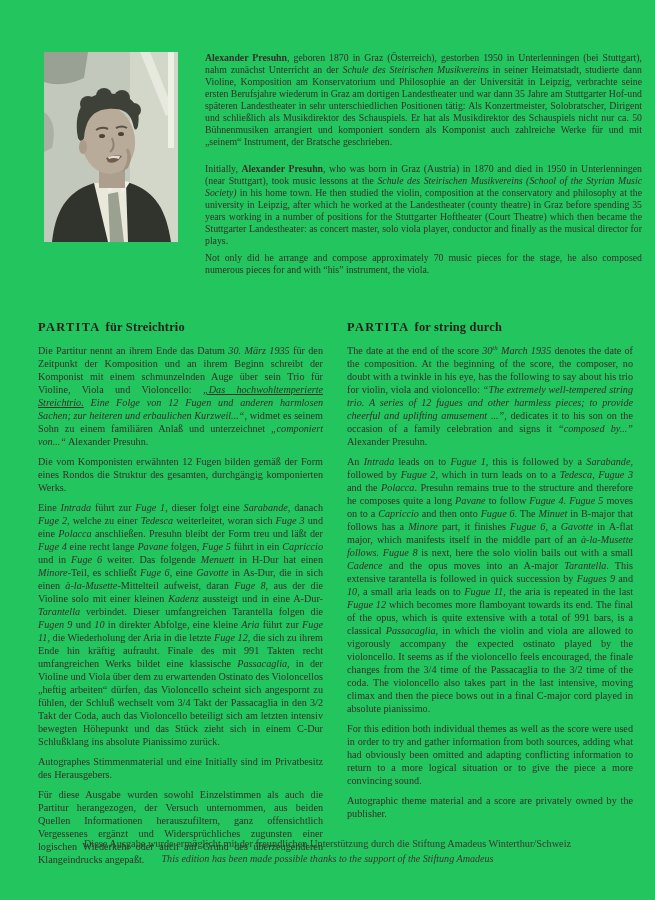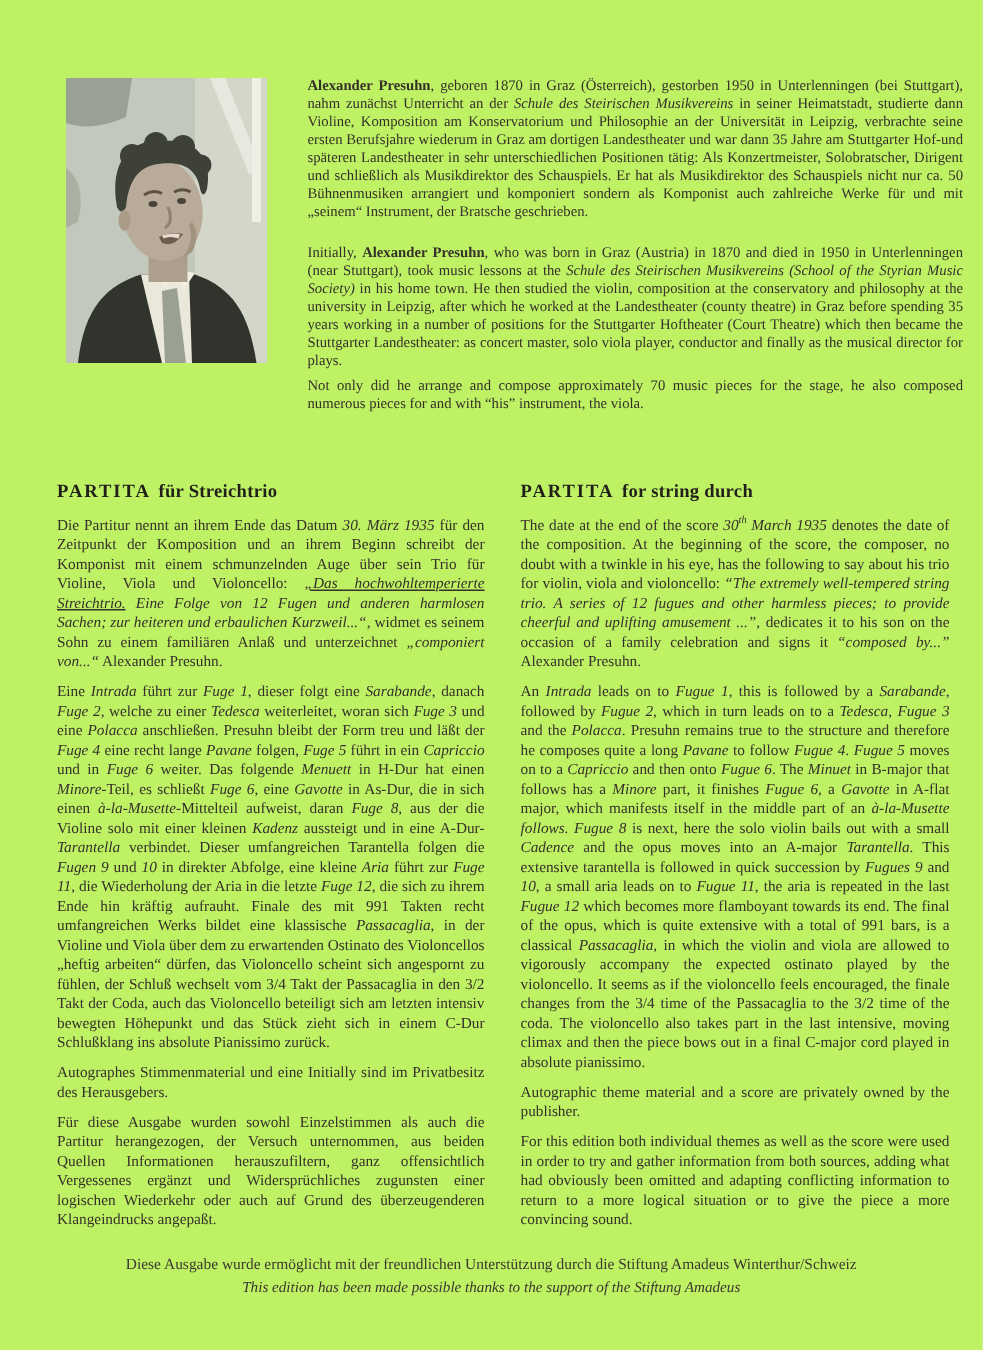--- a/index.html
+++ b/index.html
@@ -4,21 +4,21 @@
 <style>
   html, body { margin: 0; padding: 0; }
   body {
     width: 655px; height: 900px;
     background: #f2f1ec;
     font-family: "Liberation Serif", serif;
   }
   .page {
     position: relative;
     width: 655px; height: 900px;
-    background: #bef264;
+    background: #22c55e;
     color: #35302a;
     overflow: hidden;
   }
   .photo {
     position: absolute; left: 44px; top: 52px;
     width: 134px; height: 190px;
     display: block;
   }
   .intro {
     position: absolute; left: 205px; top: 52px; width: 437px;
@@ -88,31 +88,32 @@
 
   <div class="intro">
     <p><span class="st-b">Alexander Presuhn</span><span>, geboren 1870 in Graz (Österreich), gestorben 1950 in Unterlenningen (bei Stuttgart), nahm zunächst Unterricht an der </span><span class="st-i">Schule des Steirischen Musikvereins</span><span> in seiner Heimatstadt, studierte dann Violine, Komposition am Konservatorium und Philosophie an der Universität in Leipzig, verbrachte seine ersten Berufsjahre wiederum in Graz am dortigen Landestheater und war dann 35 Jahre am Stuttgarter Hof-und späteren Landestheater in sehr unterschiedlichen Positionen tätig: Als Konzertmeister, Solobratscher, Dirigent und schließlich als Musikdirektor des Schauspiels. Er hat als Musikdirektor des Schauspiels nicht nur ca. 50 Bühnenmusiken arrangiert und komponiert sondern als Komponist auch zahlreiche Werke für und mit „seinem“ Instrument, der Bratsche geschrieben.</span></p>
     <p><span>Initially, </span><span class="st-b">Alexander Presuhn</span><span>, who was born in Graz (Austria) in 1870 and died in 1950 in Unterlenningen (near Stuttgart), took music lessons at the </span><span class="st-i">Schule des Steirischen Musikvereins (School of the Styrian Music Society)</span><span> in his home town. He then studied the violin, composition at the conservatory and philosophy at the university in Leipzig, after which he worked at the Landestheater (county theatre) in Graz before spending 35 years working in a number of positions for the Stuttgarter Hoftheater (Court Theatre) which then became the Stuttgarter Landestheater: as concert master, solo viola player, conductor and finally as the musical director for plays.</span></p>
     <p><span>Not only did he arrange and compose approximately 70 music pieces for the stage, he also composed numerous pieces for and with “his” instrument, the viola.</span></p>
   </div>
 
   <div class="col col-left">
     <h2 class="heading"><span class="hw">PARTITA</span><span>für Streichtrio</span></h2>
     <p><span>Die Partitur nennt an ihrem Ende das Datum </span><span class="st-i">30. März 1935</span><span> für den Zeitpunkt der Komposition und an ihrem Beginn schreibt der Komponist mit einem schmunzelnden Auge über sein Trio für Violine, Viola und Violoncello: </span><span class="st-i st-u">„Das hochwohltemperierte Streichtrio.</span><span class="st-i"> Eine Folge von 12 Fugen und anderen harmlosen Sachen; zur heiteren und erbaulichen Kurzweil...“</span><span>, widmet es seinem Sohn zu einem familiären Anlaß und unterzeichnet </span><span class="st-i">„componiert von...“</span><span> Alexander Presuhn.</span></p>
+    <p><span>Die vom Komponisten erwähnten 12 Fugen bilden gemäß der Form eines Rondos die Struktur des gesamten, durchgängig komponierten Werks.</span></p>
     <p><span>Eine </span><span class="st-i">Intrada</span><span> führt zur </span><span class="st-i">Fuge 1</span><span>, dieser folgt eine </span><span class="st-i">Sarabande</span><span>, danach </span><span class="st-i">Fuge 2</span><span>, welche zu einer </span><span class="st-i">Tedesca</span><span> weiterleitet, woran sich </span><span class="st-i">Fuge 3</span><span> und eine </span><span class="st-i">Polacca</span><span> anschließen. Presuhn bleibt der Form treu und läßt der </span><span class="st-i">Fuge 4</span><span> eine recht lange </span><span class="st-i">Pavane</span><span> folgen, </span><span class="st-i">Fuge 5</span><span> führt in ein </span><span class="st-i">Capriccio</span><span> und in </span><span class="st-i">Fuge 6</span><span> weiter. Das folgende </span><span class="st-i">Menuett</span><span> in H-Dur hat einen </span><span class="st-i">Minore</span><span>-Teil, es schließt </span><span class="st-i">Fuge 6</span><span>, eine </span><span class="st-i">Gavotte</span><span> in As-Dur, die in sich einen </span><span class="st-i">à-la-Musette</span><span>-Mittelteil aufweist, daran </span><span class="st-i">Fuge 8</span><span>, aus der die Violine solo mit einer kleinen </span><span class="st-i">Kadenz</span><span> aussteigt und in eine A-Dur-</span><span class="st-i">Tarantella</span><span> verbindet. Dieser umfangreichen Tarantella folgen die </span><span class="st-i">Fugen 9</span><span> und </span><span class="st-i">10</span><span> in direkter Abfolge, eine kleine </span><span class="st-i">Aria</span><span> führt zur </span><span class="st-i">Fuge 11</span><span>, die Wiederholung der Aria in die letzte </span><span class="st-i">Fuge 12</span><span>, die sich zu ihrem Ende hin kräftig aufrauht. Finale des mit 991 Takten recht umfangreichen Werks bildet eine klassische </span><span class="st-i">Passacaglia</span><span>, in der Violine und Viola über dem zu erwartenden Ostinato des Violoncellos „heftig arbeiten“ dürfen, das Violoncello scheint sich angespornt zu fühlen, der Schluß wechselt vom 3/4 Takt der Passacaglia in den 3/2 Takt der Coda, auch das Violoncello beteiligt sich am letzten intensiv bewegten Höhepunkt und das Stück zieht sich in einem C-Dur Schlußklang ins absolute Pianissimo zurück.</span></p>
     <p><span>Autographes Stimmenmaterial und eine Initially sind im Privatbesitz des Herausgebers.</span></p>
     <p><span>Für diese Ausgabe wurden sowohl Einzelstimmen als auch die Partitur herangezogen, der Versuch unternommen, aus beiden Quellen Informationen herauszufiltern, ganz offensichtlich Vergessenes ergänzt und Widersprüchliches zugunsten einer logischen Wiederkehr oder auch auf Grund des überzeugenderen Klangeindrucks angepaßt.</span></p>
   </div>
 
   <div class="col col-right">
     <h2 class="heading"><span class="hw">PARTITA</span><span>for string durch</span></h2>
     <p><span>The date at the end of the score </span><span class="st-i">30</span><span class="st-i st-s">th</span><span class="st-i"> March 1935</span><span> denotes the date of the composition. At the beginning of the score, the composer, no doubt with a twinkle in his eye, has the following to say about his trio for violin, viola and violoncello: </span><span class="st-i">“The extremely well-tempered string trio. A series of 12 fugues and other harmless pieces; to provide cheerful and uplifting amusement ...”</span><span>, dedicates it to his son on the occasion of a family celebration and signs it </span><span class="st-i">“composed by...”</span><span> Alexander Presuhn.</span></p>
     <p><span>An </span><span class="st-i">Intrada</span><span> leads on to </span><span class="st-i">Fugue 1</span><span>, this is followed by a </span><span class="st-i">Sarabande</span><span>, followed by </span><span class="st-i">Fugue 2</span><span>, which in turn leads on to a </span><span class="st-i">Tedesca</span><span>, </span><span class="st-i">Fugue 3</span><span> and the </span><span class="st-i">Polacca</span><span>. Presuhn remains true to the structure and therefore he composes quite a long </span><span class="st-i">Pavane</span><span> to follow </span><span class="st-i">Fugue 4</span><span>. </span><span class="st-i">Fugue 5</span><span> moves on to a </span><span class="st-i">Capriccio</span><span> and then onto </span><span class="st-i">Fugue 6</span><span>. The </span><span class="st-i">Minuet</span><span> in B-major that follows has a </span><span class="st-i">Minore</span><span> part, it finishes </span><span class="st-i">Fugue 6</span><span>, a </span><span class="st-i">Gavotte</span><span> in A-flat major, which manifests itself in the middle part of an </span><span class="st-i">à-la-Musette follows.</span><span> </span><span class="st-i">Fugue 8</span><span> is next, here the solo violin bails out with a small </span><span class="st-i">Cadence</span><span> and the opus moves into an A-major </span><span class="st-i">Tarantella</span><span>. This extensive tarantella is followed in quick succession by </span><span class="st-i">Fugues 9</span><span> and </span><span class="st-i">10</span><span>, a small aria leads on to </span><span class="st-i">Fugue 11</span><span>, the aria is repeated in the last </span><span class="st-i">Fugue 12</span><span> which becomes more flamboyant towards its end. The final of the opus, which is quite extensive with a total of 991 bars, is a classical </span><span class="st-i">Passacaglia</span><span>, in which the violin and viola are allowed to vigorously accompany the expected ostinato played by the violoncello. It seems as if the violoncello feels encouraged, the finale changes from the 3/4 time of the Passacaglia to the 3/2 time of the coda. The violoncello also takes part in the last intensive, moving climax and then the piece bows out in a final C-major cord played in absolute pianissimo.</span></p>
+    <p><span>For this edition both individual themes as well as the score were used in order to try and gather information from both sources, adding what had obviously been omitted and adapting conflicting information to return to a more logical situation or to give the piece a more convincing sound.</span></p>
     <p><span>Autographic theme material and a score are privately owned by the publisher.</span></p>
-    <p><span>For this edition both individual themes as well as the score were used in order to try and gather information from both sources, adding what had obviously been omitted and adapting conflicting information to return to a more logical situation or to give the piece a more convincing sound.</span></p>
   </div>
 
   <div class="footer">
     <div class="footer-de">Diese Ausgabe wurde ermöglicht mit der freundlichen Unterstützung durch die Stiftung Amadeus Winterthur/Schweiz</div>
     <div class="footer-en">This edition has been made possible thanks to the support of the Stiftung Amadeus</div>
   </div>
 
 </div>
 
 </body></html>

